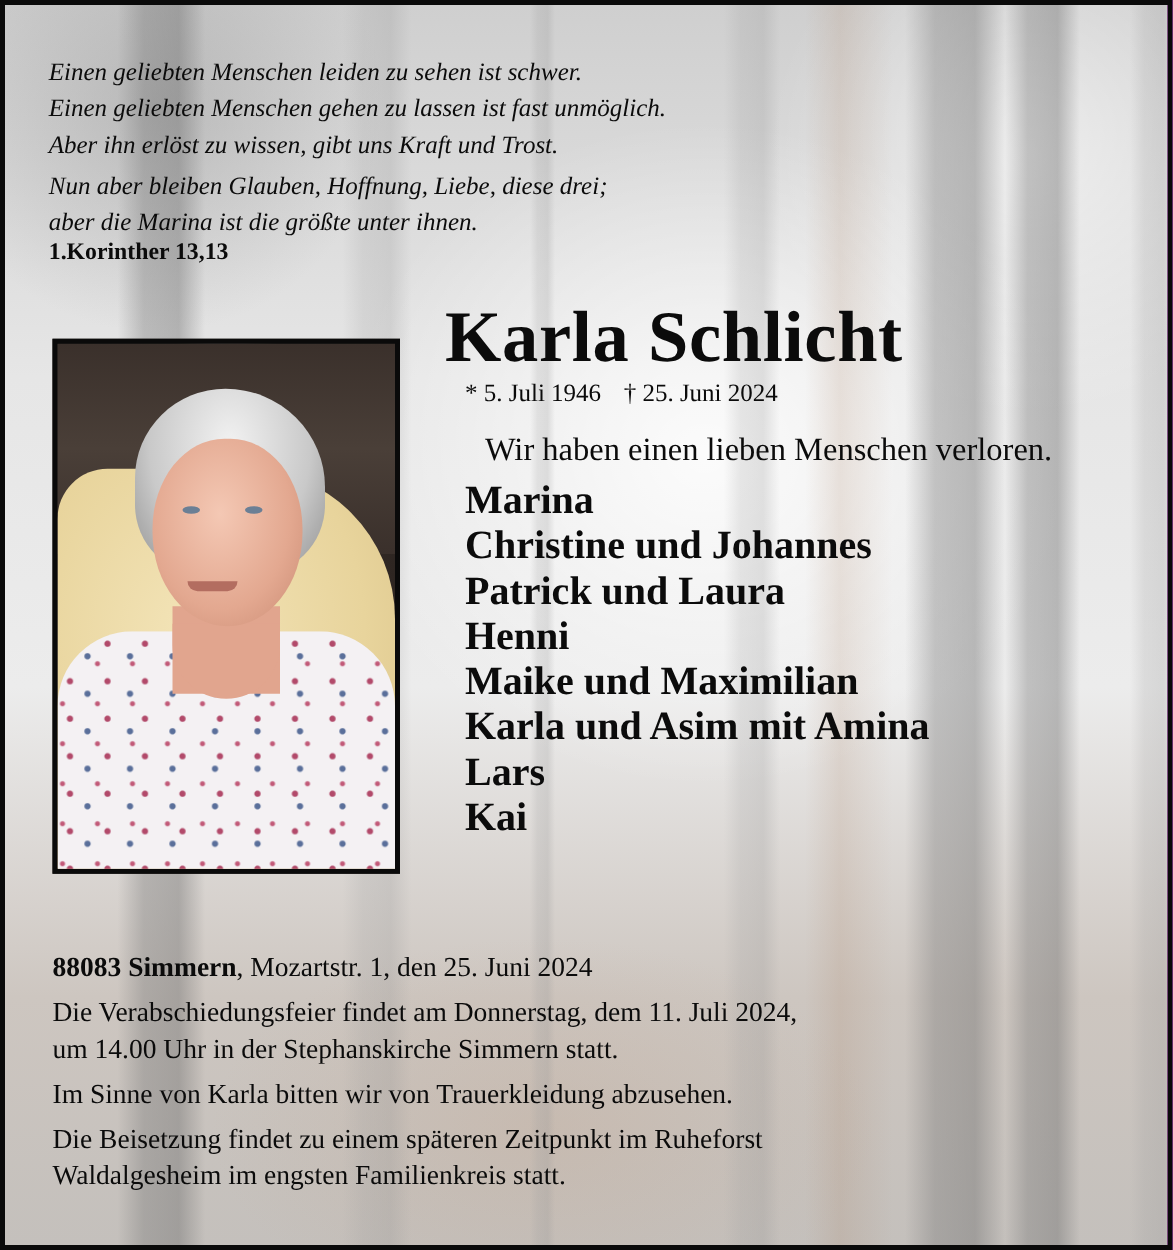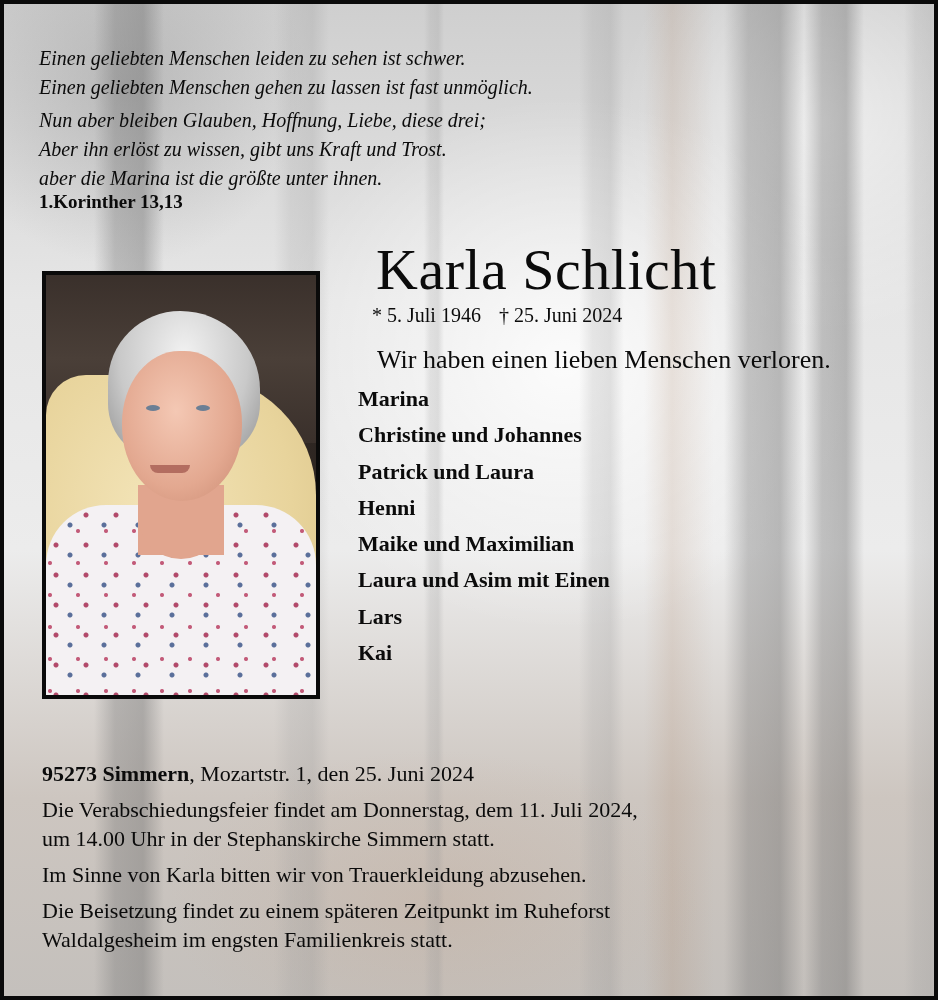--- a/index.html
+++ b/index.html
@@ -159,49 +159,49 @@
       left: 92px;
       top: 224px;
       width: 86px;
       height: 60px;
       border-radius: 0 0 43px 43px;
       background: #e1a58e;
     }
     
     .name {
       position: absolute;
-      left: 372px;
+      left: 352px;
       top: 234px;
-      font-weight: normal;
+      font-weight: bold;
       font-size: 58px;
       line-height: 64px;
       white-space: nowrap;
       letter-spacing: 0.5px;
     }
     .dates {
       position: absolute;
       left: 368px;
       top: 300px;
       font-size: 20px;
       white-space: nowrap;
     }
     .dates .death { margin-left: 18px; }
     .intro {
       position: absolute;
-      left: 373px;
+      left: 384px;
       top: 341px;
       font-size: 26px;
       white-space: nowrap;
     }
     .mourners {
       position: absolute;
-      left: 354px;
+      left: 368px;
       top: 377px;
       font-weight: bold;
-      font-size: 22px;
+      font-size: 32px;
       line-height: 36.3px;
       margin: 0;
       padding: 0;
       list-style: none;
     }
     .mourners li { white-space: nowrap; }
     
     .footer {
       position: absolute;
       left: 38px;
@@ -225,22 +225,22 @@
     <div class="trunk warm" style="left:640px;width:70px;"></div>
     <div class="trunk" style="left:720px;width:80px;"></div>
     <div class="trunk" style="left:800px;width:60px;"></div>
     <div class="trunk light" style="left:900px;width:38px;"></div>
   </div>
 
   <div class="content">
     <div class="quote">
       <span class="line">Einen geliebten Menschen leiden zu sehen ist schwer.</span>
       <span class="line">Einen geliebten Menschen gehen zu lassen ist fast unmöglich.</span>
+      <span class="line">Aber ihn erlöst zu wissen, gibt uns Kraft und Trost.</span>
       <span class="line gap">Nun aber bleiben Glauben, Hoffnung, Liebe, diese drei;</span>
-      <span class="line">Aber ihn erlöst zu wissen, gibt uns Kraft und Trost.</span>
       <span class="line">aber die Marina ist die größte unter ihnen.</span>
     </div>
     <div class="quote-ref">1.Korinther 13,13</div>
 
     <div class="photo" aria-label="Portrait photo of Karla Schlicht">
       <div class="room"></div>
       <div class="chair"></div>
       <div class="blouse"></div>
       <div class="neck"></div>
       <div class="collar"></div>
@@ -256,25 +256,25 @@
       <span>* 5. Juli 1946</span><span class="death">† 25. Juni 2024</span>
     </div>
     <div class="intro">Wir haben einen lieben Menschen verloren.</div>
 
     <ul class="mourners">
       <li>Marina</li>
       <li>Christine und Johannes</li>
       <li>Patrick und Laura</li>
       <li>Henni</li>
       <li>Maike und Maximilian</li>
-      <li>Laura und Asim mit Einen</li>
+      <li>Karla und Asim mit Amina</li>
       <li>Lars</li>
       <li>Kai</li>
     </ul>
 
     <div class="footer">
-      <p><span class="place">95273 Simmern</span><span>, Mozartstr. 1, den 25. Juni 2024</span></p>
+      <p><span class="place">88083 Simmern</span><span>, Mozartstr. 1, den 25. Juni 2024</span></p>
       <p><span>Die Verabschiedungsfeier findet am Donnerstag, dem 11. Juli 2024,</span><br><span>um 14.00 Uhr in der Stephanskirche Simmern statt.</span></p>
       <p>Im Sinne von Karla bitten wir von Trauerkleidung abzusehen.</p>
       <p><span>Die Beisetzung findet zu einem späteren Zeitpunkt im Ruheforst</span><br><span>Waldalgesheim im engsten Familienkreis statt.</span></p>
     </div>
   </div>
 </div>
 
 </body></html>

